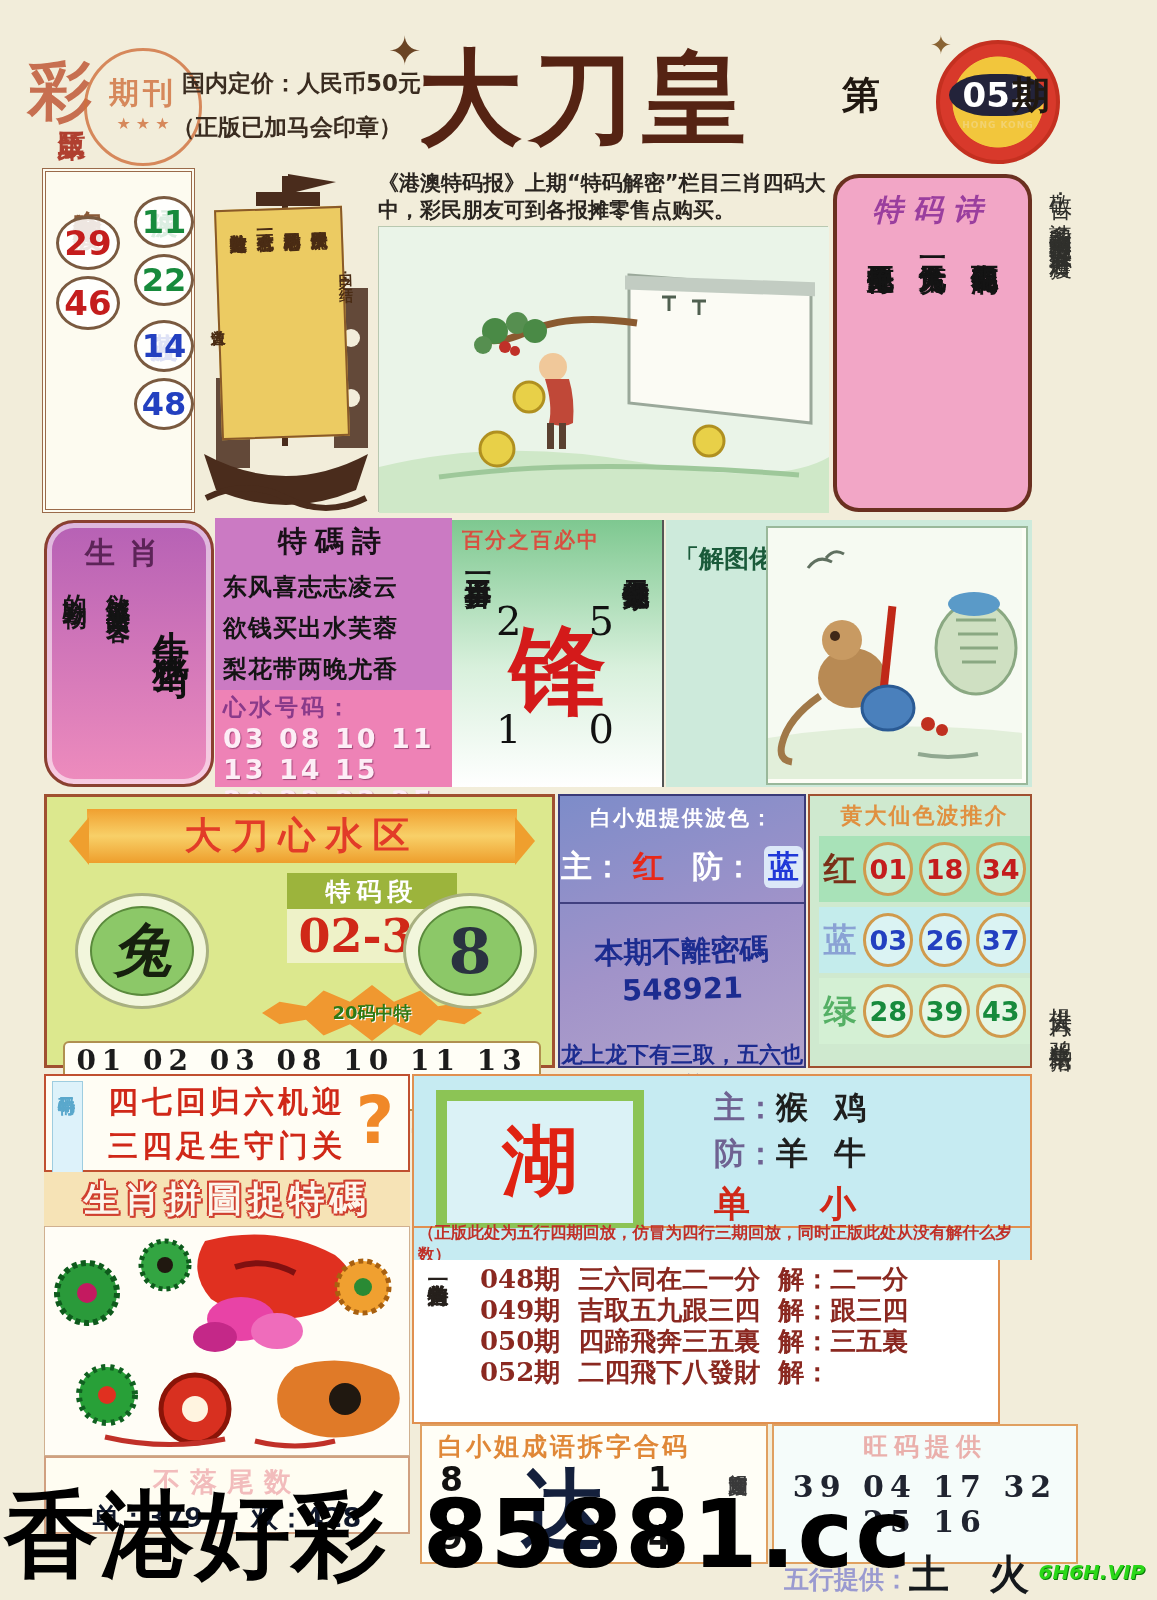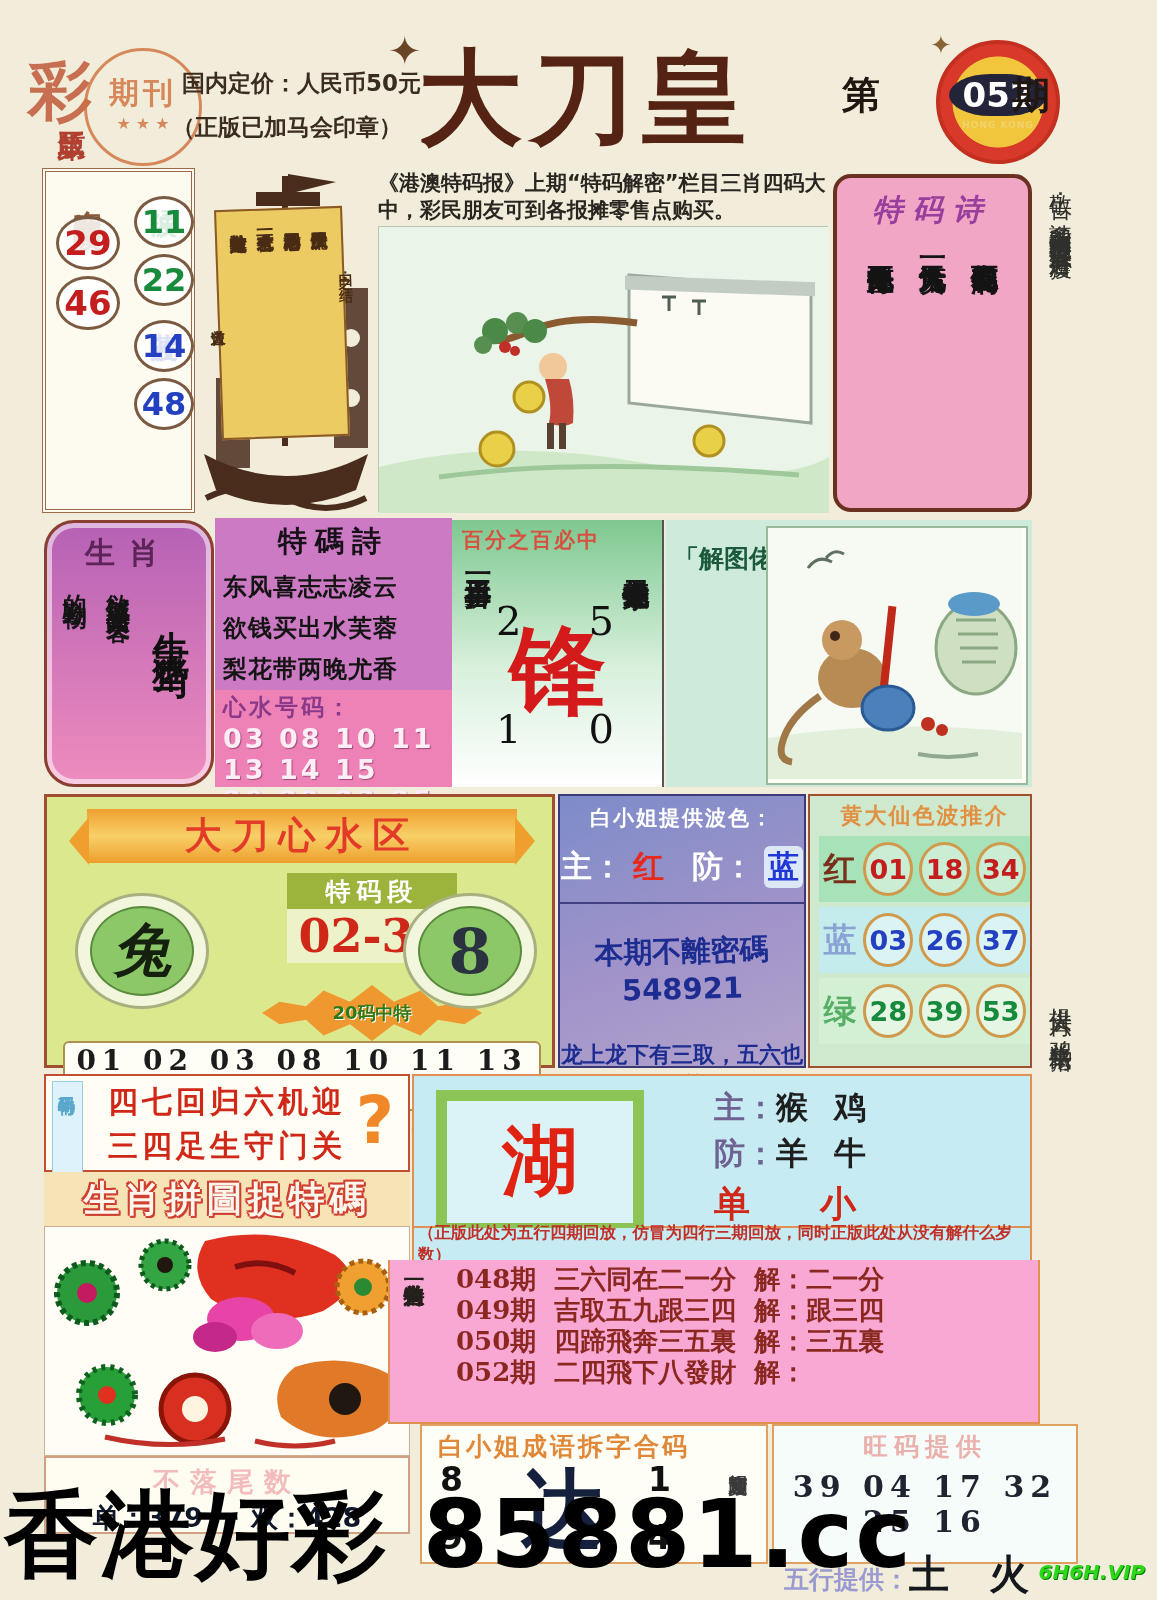--- a/index.html
+++ b/index.html
@@ -16,21 +16,21 @@
   .badge-region{color:#f2d270;font-size:9px;font-weight:bold;margin-top:4px;letter-spacing:1px;}
   
   .waves{left:42px;top:168px;width:153px;height:345px;background:#fdfbf0;border:4px double #9a6a4a;}
   .wave-col{position:absolute;display:flex;flex-direction:column;align-items:center;gap:6px;}
   .wave-title{font-size:29px;color:#8a5a38;font-weight:bold;letter-spacing:2px;}
   .wave-lab{font-size:27px;font-weight:bold;letter-spacing:1px;}
   
   .sail{position:absolute;left:22px;top:40px;width:128px;height:230px;background:#eccb62;border:2px solid #8a5a28;transform:rotate(-2deg);display:flex;flex-direction:row-reverse;justify-content:center;gap:4px;padding:10px 4px;box-sizing:border-box;}
   .sail .v{font-size:17px;color:#4a2c14;font-weight:bold;}
   
-  .oval{left:833px;top:174px;width:199px;height:338px;background:#f2a6c6;border:4px solid #6a3020;border-radius:18px;}
+  .oval{left:833px;top:174px;width:199px;height:338px;background:#f2a6c6;border:4px solid #6a3020;border-radius:26px;}
   .oval-title{position:absolute;top:12px;left:0;right:0;text-align:center;color:#9a3e9e;font-size:30px;font-weight:bold;font-style:italic;letter-spacing:10px;}
   .oval-cols{position:absolute;top:66px;left:0;right:0;bottom:8px;display:flex;flex-direction:row-reverse;justify-content:center;gap:16px;}
   .oval-cols .v{font-size:27px;font-weight:900;color:#141414;font-family:"DejaVu Serif",serif;}
   .rnote{color:#30302c;font-size:23px;font-family:"DejaVu Serif",serif;letter-spacing:2px;}
   
   .zod{left:44px;top:520px;width:170px;height:267px;border:3px solid #8a4030;border-radius:30px;background:linear-gradient(180deg,#b661b5,#ee8cbd);box-shadow:inset 0 0 0 5px rgba(255,255,255,.55);}
   .zod-title{position:absolute;top:10px;left:0;right:0;text-align:center;font-size:30px;font-weight:bold;color:#5c2458;letter-spacing:14px;}
   .zod-cols{position:absolute;top:52px;left:6px;right:10px;bottom:8px;display:flex;flex-direction:row-reverse;justify-content:space-around;}
   
   .pbox-top{left:215px;top:518px;width:237px;height:172px;background:#cb7ac3;padding:4px 8px;}
@@ -87,21 +87,21 @@
   .tail .f{font-size:27px;font-weight:900;color:#f2bcbc;letter-spacing:10px;margin-top:6px;}
   .tail .r{font-size:27px;font-weight:bold;color:#0f172a;display:flex;justify-content:center;gap:48px;}
   
   .lake{left:412px;top:1074px;width:620px;height:154px;background:#c6ebf2;border:2px solid #e09050;}
   .lframe{position:absolute;left:22px;top:14px;width:186px;height:122px;border:11px solid #8cc455;background:#dbf2f6;display:flex;align-items:center;justify-content:center;}
   .lframe span{font-size:76px;font-weight:900;color:#e02212;font-family:"DejaVu Serif",serif;}
   .lake .ml{font-size:31px;font-weight:bold;color:#6f6292;}
   .lake .mv{font-size:32px;font-weight:900;color:#1e1e1e;letter-spacing:26px;font-family:"DejaVu Serif",serif;}
   .lake .bot{position:absolute;left:300px;top:104px;font-size:36px;font-weight:900;color:#d02818;letter-spacing:70px;}
   .noteline{left:412px;top:1228px;width:620px;height:32px;background:#c6ebf2;border-left:2px solid #e09050;border-right:2px solid #e09050;color:#c03028;font-size:16.5px;font-weight:bold;display:flex;align-items:center;padding-left:4px;box-sizing:border-box;}
-  .hist{left:388px;top:1260px;width:652px;height:164px;background:#f9a8d4;border:2px solid #e09050;border-top:none;}
+  .hist{left:412px;top:1260px;width:588px;height:164px;background:#ffffff;border:2px solid #e09050;border-top:none;}
   .hist-side{position:absolute;left:10px;top:8px;font-size:21px;font-weight:900;color:#26201c;font-family:"DejaVu Serif",serif;}
   .hist-rows{position:absolute;left:66px;top:4px;right:4px;}
   .hist-rows .hr{display:flex;gap:18px;font-size:26px;font-weight:900;color:#8a2820;font-family:"DejaVu Serif",serif;line-height:31px;}
   
   .idiom{left:420px;top:1424px;width:348px;height:140px;background:#fffef6;border:2px solid #e0a060;}
   .idiom .t{font-size:25px;font-weight:900;color:#e08838;letter-spacing:3px;margin:4px 0 0 16px;}
   .idiom .n{position:absolute;font-size:33px;font-weight:bold;color:#111;}
   .idiom .c{position:absolute;left:96px;top:26px;font-size:86px;font-weight:900;color:#14203c;font-family:"DejaVu Serif",serif;}
   .idiom .side{position:absolute;right:14px;top:34px;font-size:19px;font-weight:bold;color:#3a3a3a;font-family:"DejaVu Serif",serif;}
   .wm{left:772px;top:1424px;width:306px;height:140px;background:#f5fcfa;border:2px solid #e0a060;}
@@ -318,21 +318,21 @@
     <div class="hg-row" style="background:#c4ecec;">
       <span class="lab" style="color:#8aa2d4;">蓝</span>
       <span class="circ blue">03</span>
       <span class="circ blue">26</span>
       <span class="circ blue">37</span>
     </div>
     <div class="hg-row" style="background:#d4f0d4;">
       <span class="lab" style="color:#55b065;">绿</span>
       <span class="circ green">28</span>
       <span class="circ green">39</span>
-      <span class="circ green">53</span>
+      <span class="circ green">43</span>
     </div>
   </div>
 
   <div class="box tl-box">
     <div class="tl-side v">特码二句中特</div>
     <div class="l" style="top:6px;">四七回归六机迎</div>
     <div class="l" style="top:50px;">三四足生守门关</div>
     <div class="tl-q">?</div>
   </div>
 

